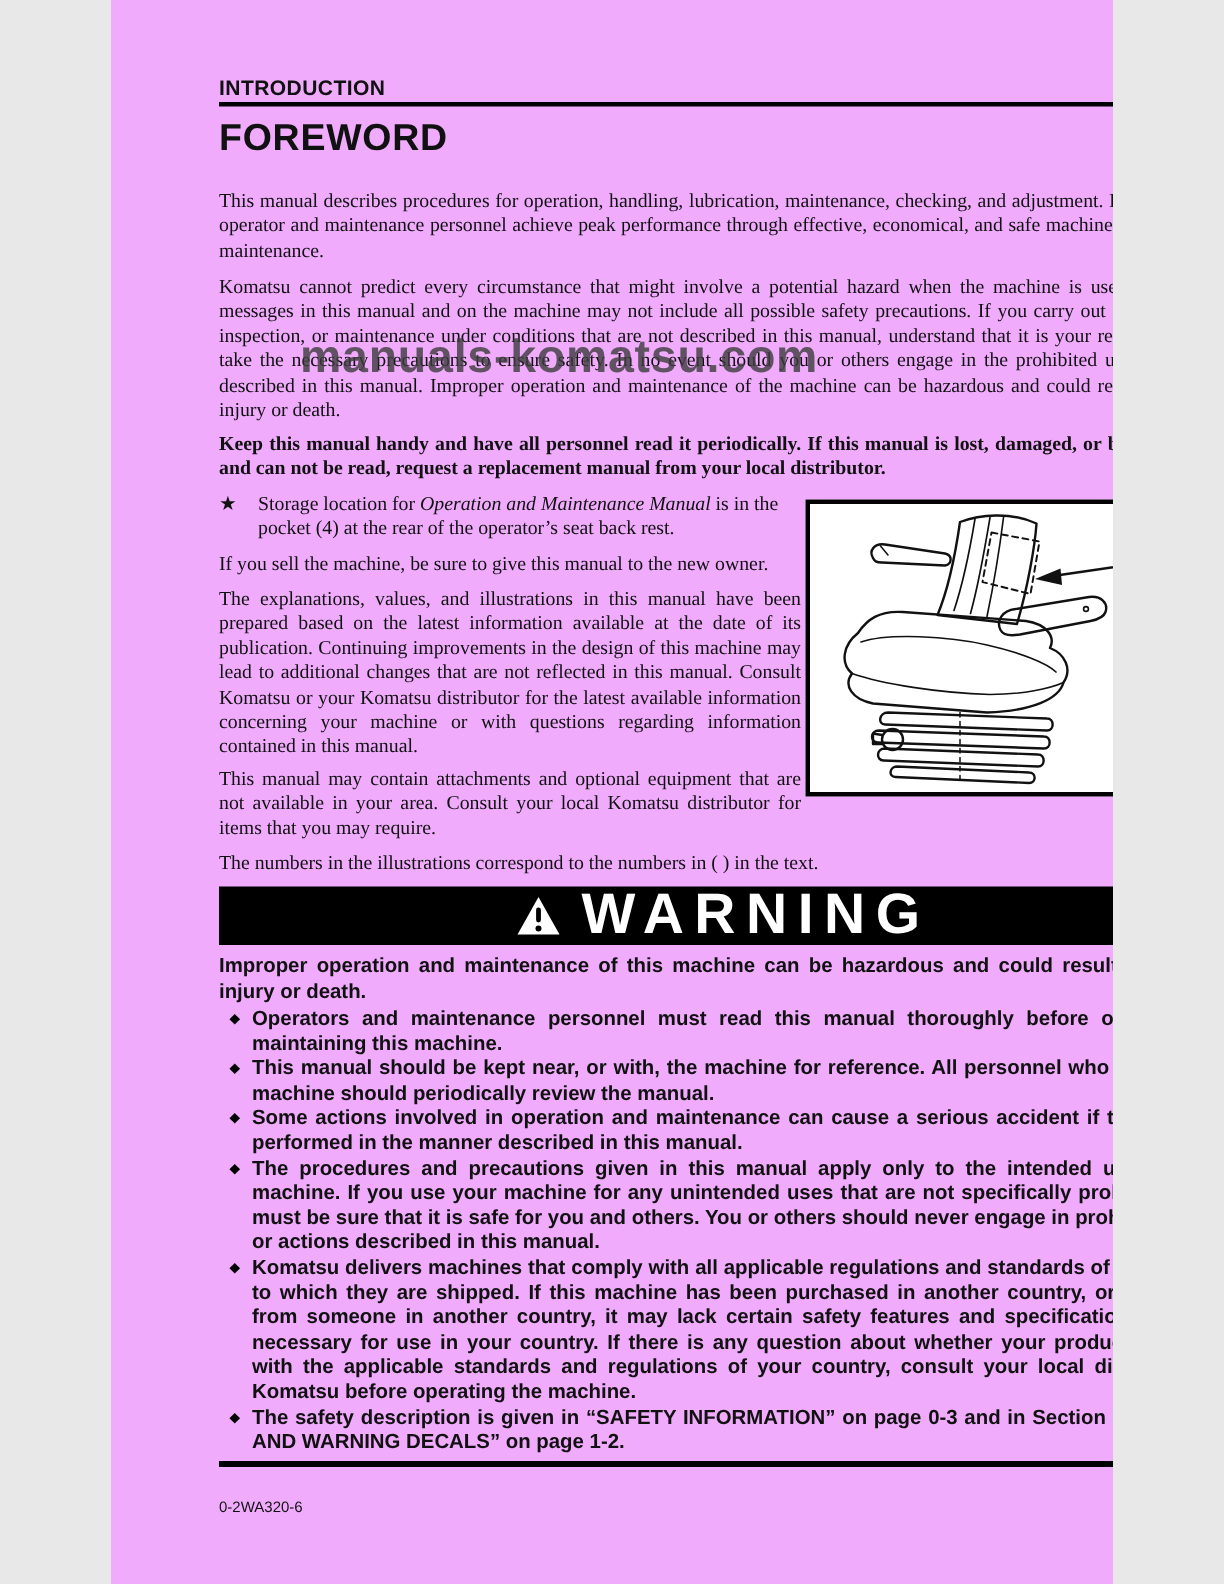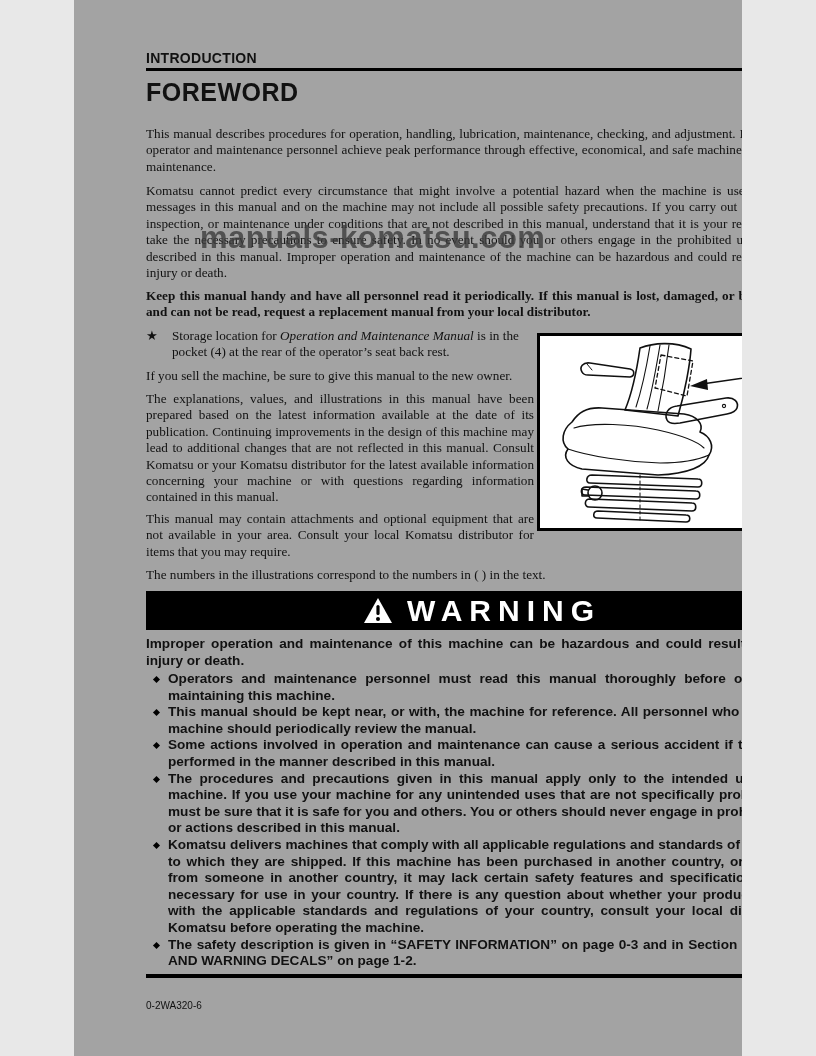--- a/index.html
+++ b/index.html
@@ -1,17 +1,17 @@
 <!DOCTYPE html>
 <html><head>
 <meta charset="utf-8">
 <style>
   html,body{margin:0;padding:0;background:#e8e8e8;}
   .page{
-    position:relative;width:668px;height:1056px;background:#a3a3a3;
+    position:relative;width:668px;height:1056px;background:#f0abfc;
     margin:0 auto;overflow:hidden;color:#111;
     font-family:"Liberation Serif", serif;
   }
   .abs{position:absolute;}
   .section-label{
     left:72px;top:50px;
     font-family:"Liberation Sans",sans-serif;font-weight:bold;
     font-size:14px;letter-spacing:.3px;
   }
   .rule{background:#000;}
@@ -40,21 +40,21 @@
   .figure-box{
     left:463px;top:333px;width:275px;height:192px;
     border:3px solid #000;background:#fff;
   }
   .warning-bar{
     left:72px;top:591px;width:672px;height:39px;background:#000;color:#fff;
     display:flex;align-items:center;justify-content:center;gap:14px;
   }
   .warning-title{
     font-family:"Liberation Sans",sans-serif;font-weight:bold;
-    font-size:30px;letter-spacing:7px;
+    font-size:38px;letter-spacing:7px;
   }
   .warn-text{
     font-family:"Liberation Sans",sans-serif;font-weight:bold;
     font-size:13.6px;line-height:16.6px;text-align:justify;
   }
   .warning-intro{left:72px;top:636px;width:672px;}
   .wlist{left:72px;top:671px;width:672px;display:flex;flex-direction:column;}
   .wbullet{display:flex;justify-content:space-between;}
   .wbullet .dot{
     width:5px;height:5px;background:#000;transform:rotate(45deg);

